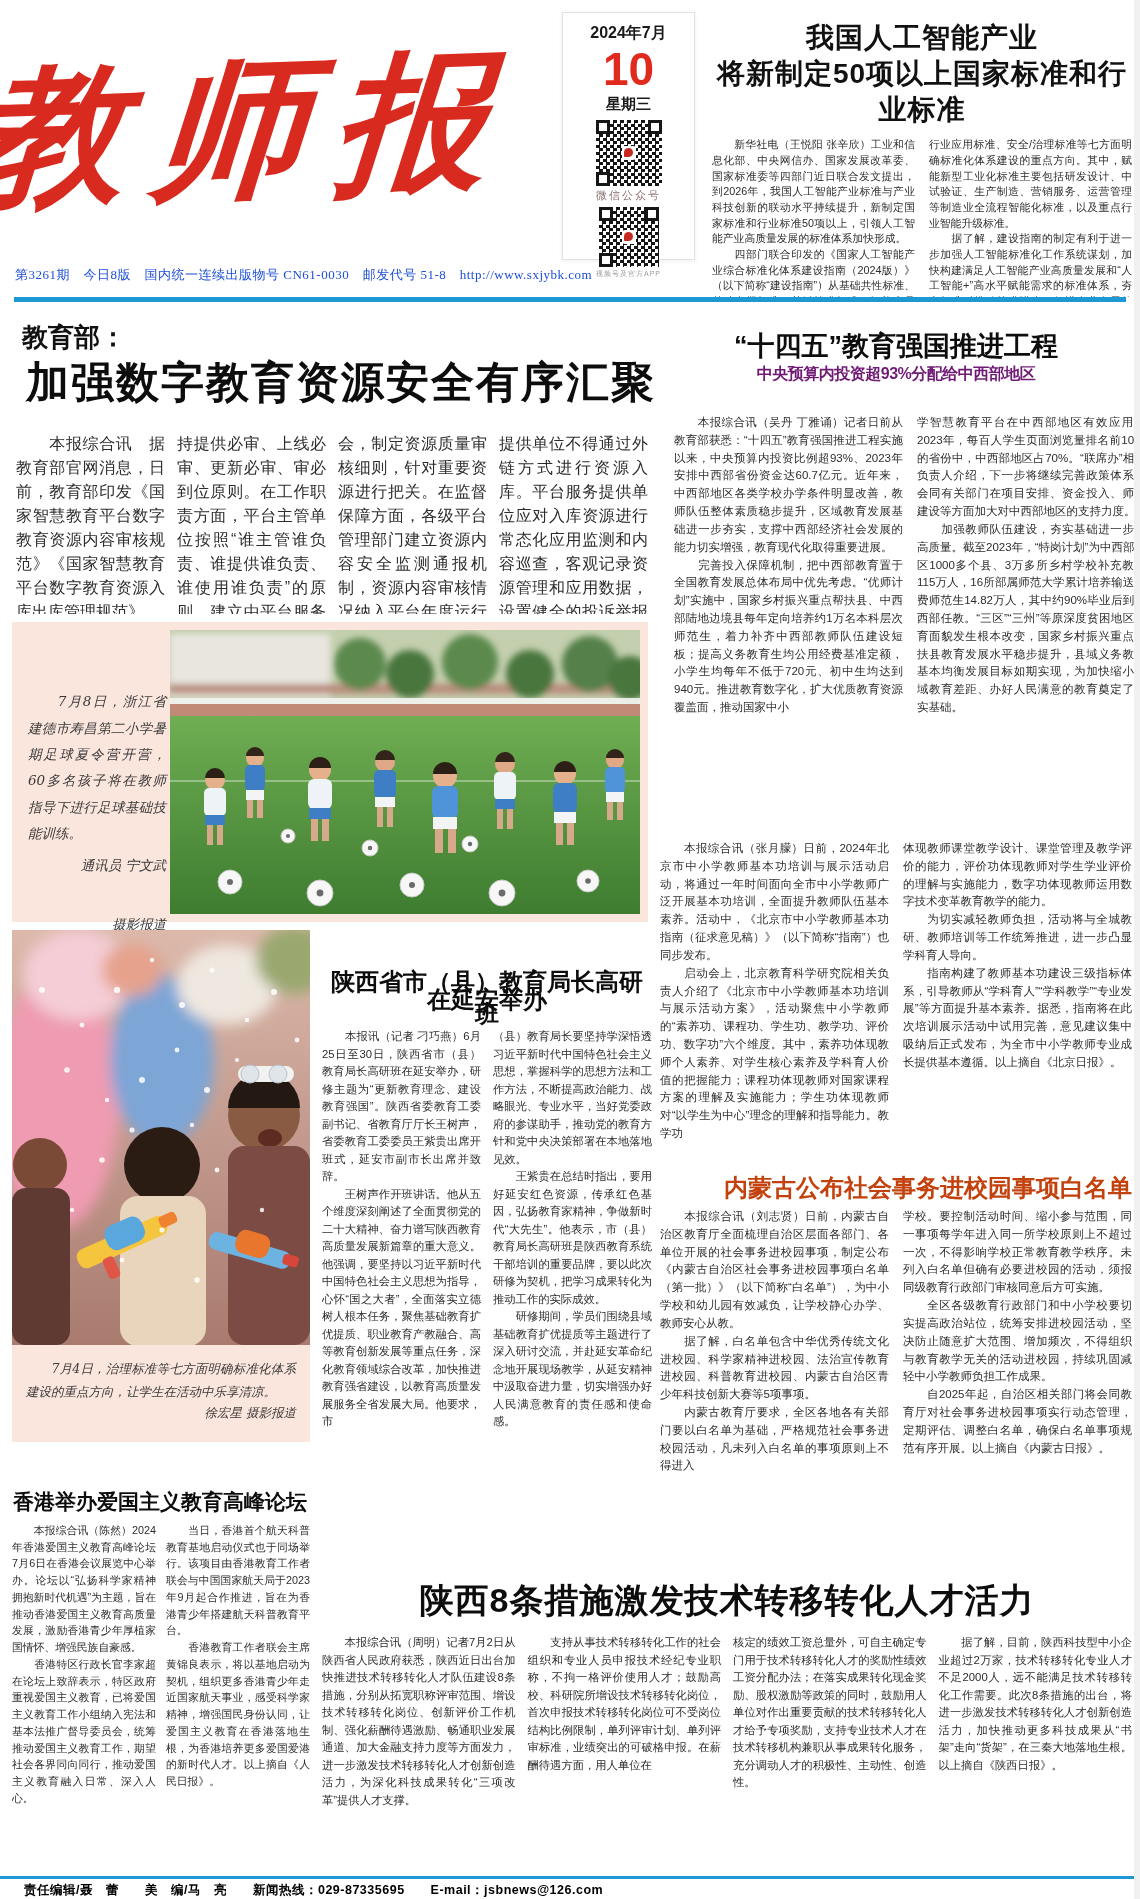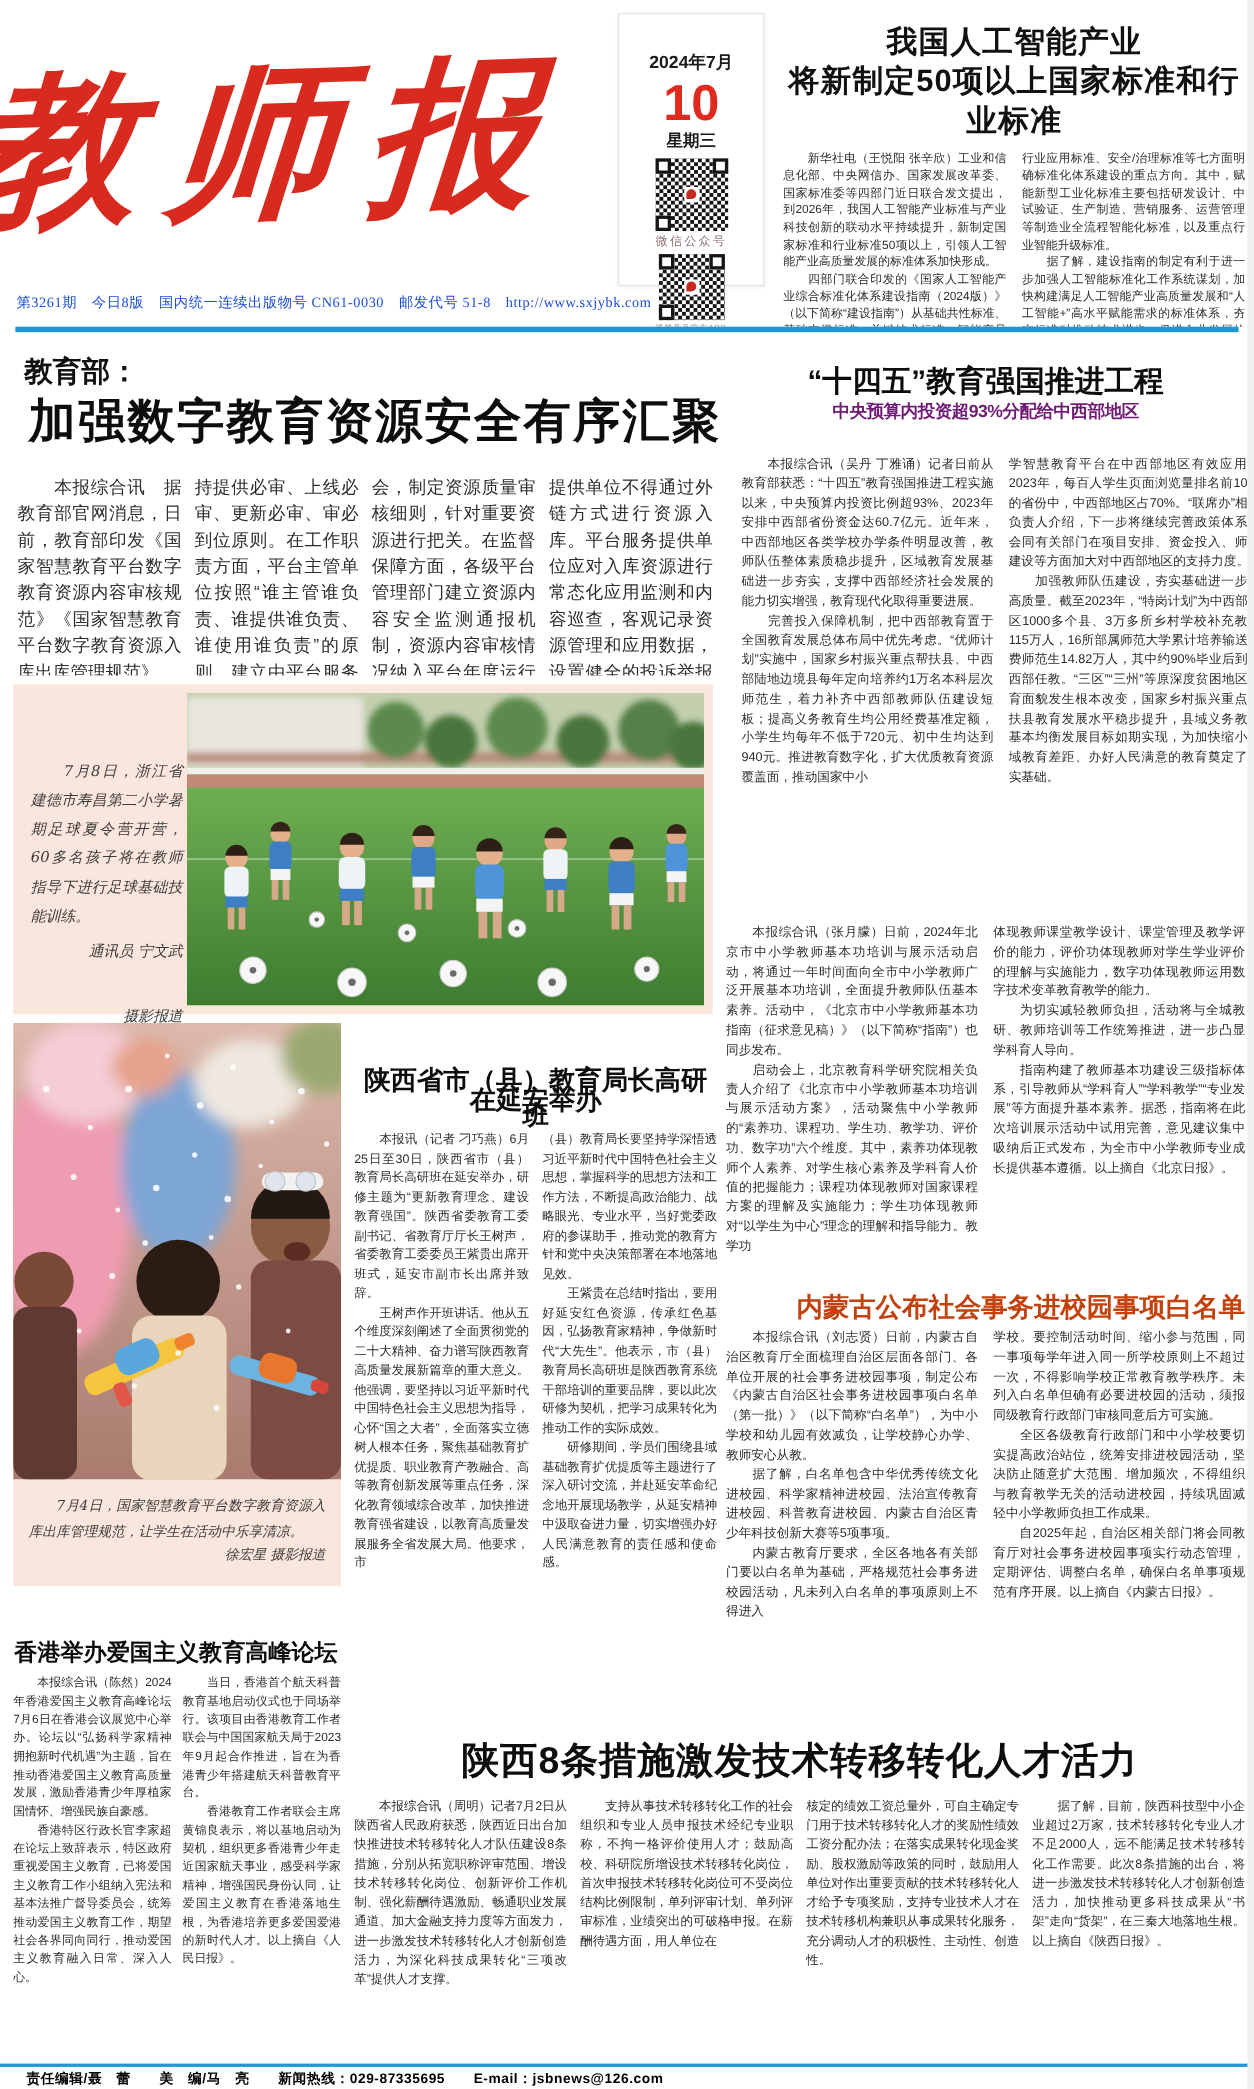--- a/index.html
+++ b/index.html
@@ -9,21 +9,21 @@
 
   
   .masthead-title { position:absolute; left:14px; top:6px; width:460px; height:248px;
       display:flex; align-items:center; justify-content:center;
       font-family:"DejaVu Serif", serif; font-style:italic; font-weight:900;
       font-size:152px; color:#d92a1f; letter-spacing:28px; transform:skewX(-6deg) rotate(-2deg);
       white-space:nowrap; }
   .date-box { position:absolute; left:562px; top:12px; width:133px; height:248px;
       border:1px solid #e2e2e2; box-shadow:0 1px 4px rgba(0,0,0,.08);
       text-align:center; padding-top:10px; background:#fff; }
-  .date-ym { font-size:16px; color:#1a1a1a; font-weight:bold;margin-top:24px; }
+  .date-ym { font-size:16px; color:#1a1a1a; font-weight:bold; }
   .date-day { font-size:46px; color:#e02a1e; font-weight:bold; line-height:1.1; }
   .date-week { font-size:15px; color:#1a1a1a; font-weight:bold; margin-bottom:6px; }
   .qr { margin:4px auto 2px; background-image:repeating-conic-gradient(#161616 0% 25%, #ffffff 0% 50%);
         background-size:7px 7px; position:relative; }
   .qr1 { width:66px; height:66px; }
   .qr2 { width:60px; height:60px; }
   .qr .finder { position:absolute; width:14px; height:14px; border:3px solid #161616; background:#fff; }
   .qr .f-tl { left:0; top:0; } .qr .f-tr { right:0; top:0; } .qr .f-bl { left:0; bottom:0; }
   .qr .logo { position:absolute; left:50%; top:50%; width:14px; height:14px; margin:-7px 0 0 -7px;
               background:#fff; border-radius:3px; display:flex; align-items:center; justify-content:center; }
@@ -362,21 +362,21 @@
           <circle cx="180" cy="195" r="2.2"></circle>
           <circle cx="90" cy="230" r="2.8"></circle>
         <circle cx="205" cy="240" r="2.4"></circle>
           <circle cx="60" cy="280" r="2.2"></circle>
           <circle cx="150" cy="300" r="2.6"></circle>
         <circle cx="250" cy="280" r="2.2"></circle>
           <circle cx="110" cy="330" r="2.4"></circle>
           <circle cx="185" cy="350" r="2.8"></circle>
       </g>
     </svg>
-    <div class="water-caption">　　7月4日，国家智慧教育平台数字教育资源入库出库管理规范，让学生在活动中乐享清凉。</div>
+    <div class="water-caption">　　7月4日，治理标准等七方面明确标准化体系建设的重点方向，让学生在活动中乐享清凉。</div>
     <div class="water-credit">徐宏星 摄影报道</div>
   </div>
 
   <div class="sxb-t1">陕西省市（县）教育局长高研班</div>
   <div class="sxb-t2">在延安举办</div>
   <div class="sxb-body">
     <div class="news-col">　　本报讯（记者 刁巧燕）6月25日至30日，陕西省市（县）教育局长高研班在延安举办，研修主题为“更新教育理念、建设教育强国”。陕西省委教育工委副书记、省教育厅厅长王树声，省委教育工委委员王紫贵出席开班式，延安市副市长出席并致辞。
 　　王树声作开班讲话。他从五个维度深刻阐述了全面贯彻党的二十大精神、奋力谱写陕西教育高质量发展新篇章的重大意义。他强调，要坚持以习近平新时代中国特色社会主义思想为指导，心怀“国之大者”，全面落实立德树人根本任务，聚焦基础教育扩优提质、职业教育产教融合、高等教育创新发展等重点任务，深化教育领域综合改革，加快推进教育强省建设，以教育高质量发展服务全省发展大局。他要求，市</div>
     <div class="news-col">（县）教育局长要坚持学深悟透习近平新时代中国特色社会主义思想，掌握科学的思想方法和工作方法，不断提高政治能力、战略眼光、专业水平，当好党委政府的参谋助手，推动党的教育方针和党中央决策部署在本地落地见效。
 　　王紫贵在总结时指出，要用好延安红色资源，传承红色基因，弘扬教育家精神，争做新时代“大先生”。他表示，市（县）教育局长高研班是陕西教育系统干部培训的重要品牌，要以此次研修为契机，把学习成果转化为推动工作的实际成效。

